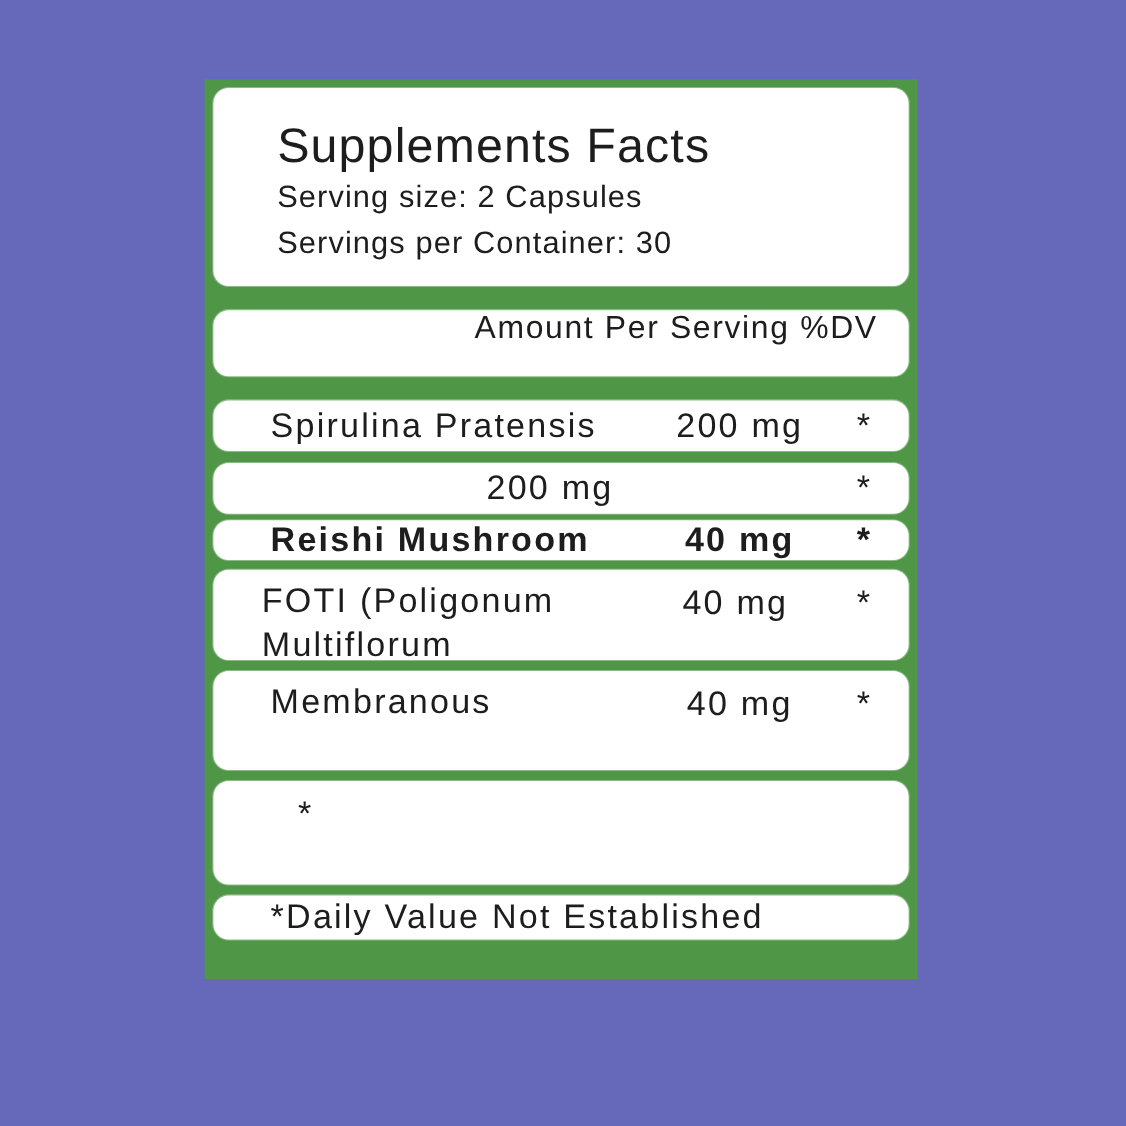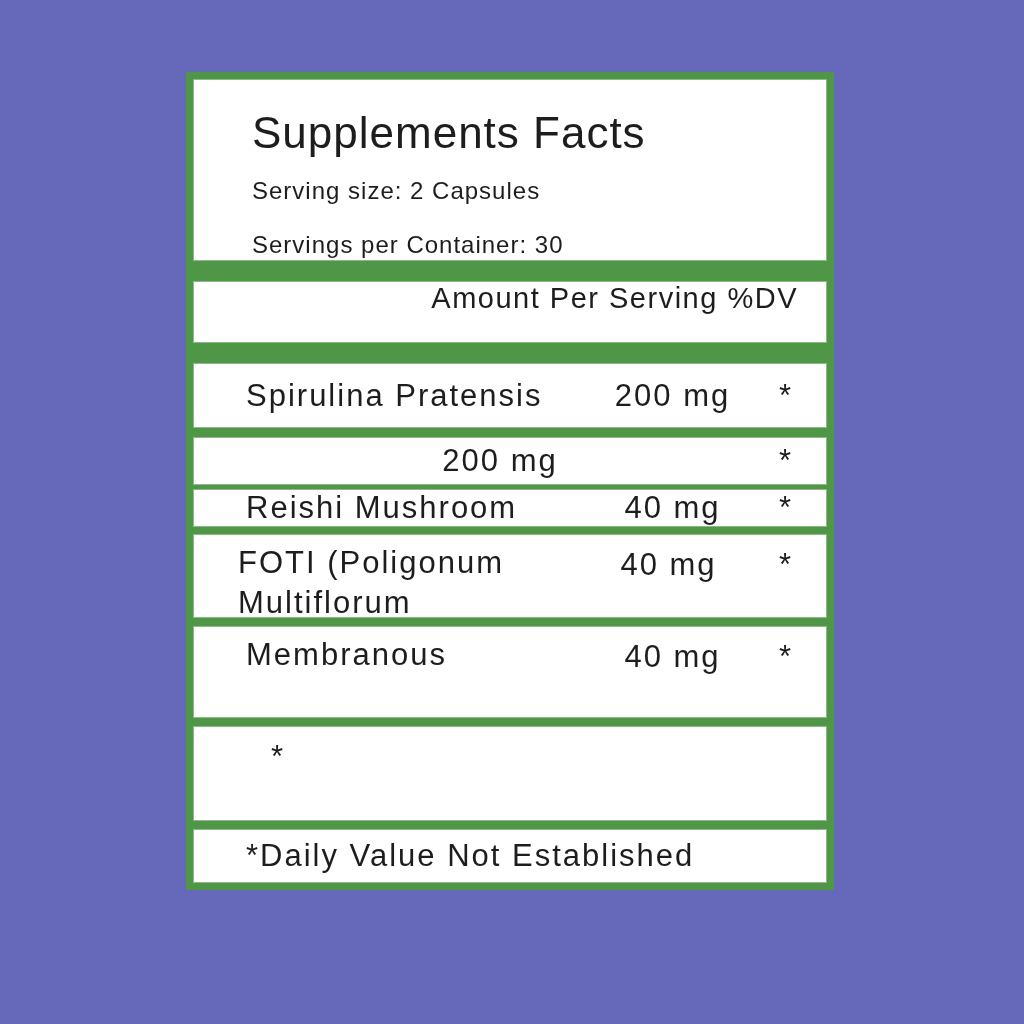--- a/index.html
+++ b/index.html
@@ -24,37 +24,37 @@
     background: #4f9646;
     padding: 8px;
     box-sizing: border-box;
     display: flex;
     flex-direction: column;
   }
   .panel {
     background: #ffffff;
     box-sizing: border-box;
     box-shadow: 0 0 0 1px rgba(255,255,255,0.35);
+    border-radius: 14px;
   }
   .header-panel {
     height: 180px;
     padding: 28px 20px 0 58px;
   }
   .title {
     font-size: 44px;
     letter-spacing: 1px;
     line-height: 50px;
     white-space: nowrap;
   }
   .serving-line {
-    font-size: 24px;
+    font-size: 28px;
     letter-spacing: 1px;
     line-height: 42px;
     white-space: nowrap;
-    margin-top: 12px;
   }
   .amount-header-panel {
     height: 60px;
     margin-top: 22px;
     display: flex;
     align-items: flex-start;
     justify-content: flex-end;
     padding-right: 28px;
     font-size: 29px;
     letter-spacing: 1.5px;
@@ -84,28 +84,28 @@
   }
   .row.double {
     align-items: flex-start;
     padding-top: 8px;
   }
   .row.double .amount,
   .row.double .dv {
     padding-top: 2px;
     line-height: 40px;
   }
-  .r1 { height: 64px; margin-top: 22px; }
+  .r1 { height: 46px; margin-top: 22px; }
   .r2 { height: 46px; margin-top: 11px; }
-  .r3 { height: 36px; margin-top: 6px; }
+  .r3 { height: 36px; margin-top: 6px; font-weight: bold; }
   .r4 { height: 82px; margin-top: 9px; padding-left: 44px;  }
   .r5 { height: 90px; margin-top: 10px; }
   .r6 { height: 94px; margin-top: 10px; }
   .footnote-panel {
-    height: 52px;
+    height: 40px;
     margin-top: 10px;
     display: flex;
     align-items: center;
     padding-left: 52px;
     font-size: 31px;
     letter-spacing: 2px;
     white-space: nowrap;
     text-align: right;
   }
 </style>

